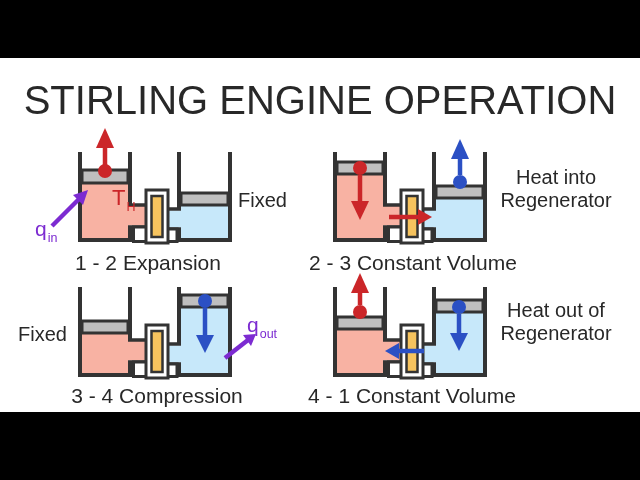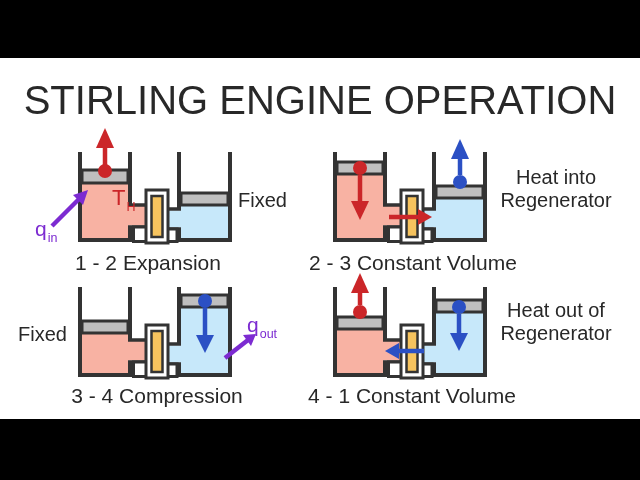--- a/index.html
+++ b/index.html
@@ -1,16 +1,16 @@
 <!DOCTYPE html>
 <html style="--background: #000000; --panel: #ffffff; --text: #282828; --outline: #333333; --hot-gas: #f8b2a3; --cold-gas: #c7e8fa; --piston: #bfbfbf; --regenerator: #f6c35e; --hot-accent: #cb2629; --cold-accent: #2b50c4; --heat-transfer: #7c2bd1;"><head>
 <meta charset="utf-8">
 <style>
   html,body{margin:0;padding:0;background:#000;}
-  .frame{position:relative;width:640px;height:480px;background:var(--background,#000);overflow:hidden;
+  .frame{position:relative;width:640px;height:412px;background:var(--background,#000);overflow:hidden;
          font-family:"Liberation Sans","DejaVu Sans",sans-serif;}
   .letterbox{position:absolute;left:0;width:640px;background:var(--background,#000);}
   .letterbox.top{top:0;height:58px;}
   .letterbox.bottom{top:419px;height:61px;}
   .panel{position:absolute;left:0;top:58px;width:640px;height:361px;background:var(--panel,#fff);}
   svg{position:absolute;left:0;top:58px;}
   svg text{fill:var(--text,#282828);}
   .title{font-size:40px;font-weight:500;letter-spacing:0px;}
   .caption{font-size:21px;}
   .note{font-size:20px;}

